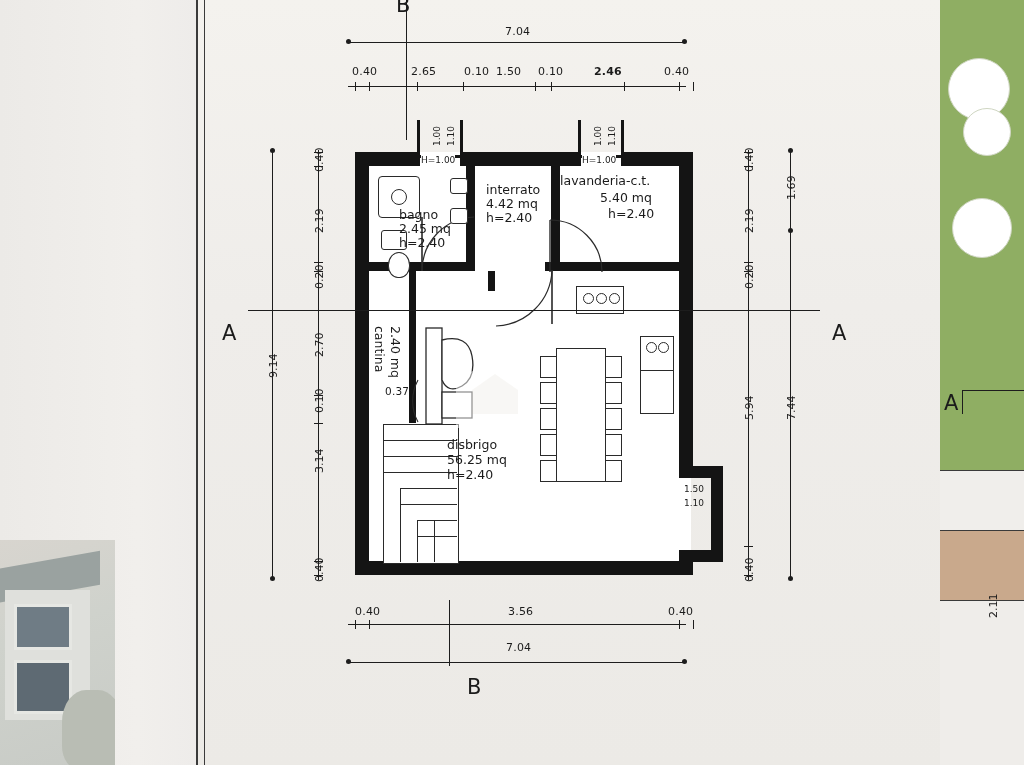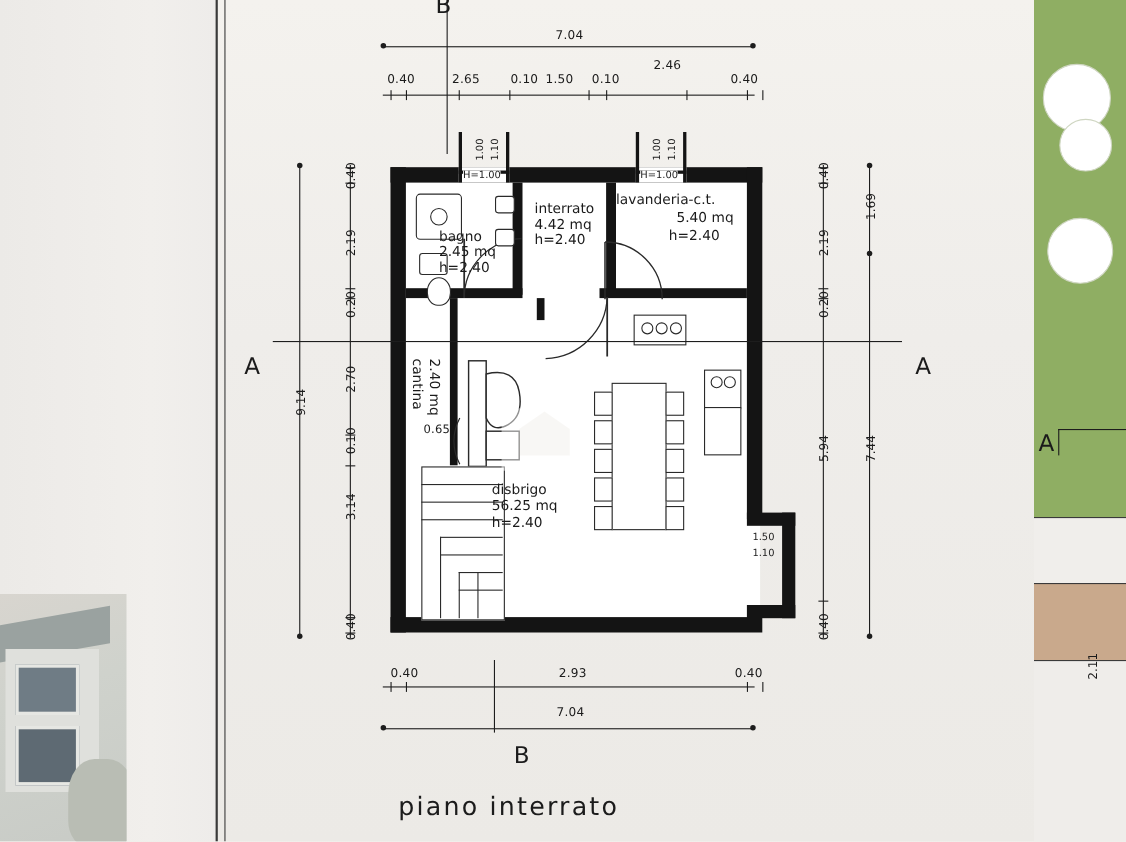--- a/index.html
+++ b/index.html
@@ -240,30 +240,30 @@
   <div class="tick" style="left:551px;top:82px;"></div>
   <div class="tick" style="left:624px;top:82px;"></div>
   <div class="tick" style="left:679px;top:82px;"></div>
   <div class="tick" style="left:693px;top:82px;"></div>
 
   <div class="lbl dim" style="left:352px;top:66px;">0.40</div>
   <div class="lbl dim" style="left:411px;top:66px;">2.65</div>
   <div class="lbl dim" style="left:464px;top:66px;">0.10</div>
   <div class="lbl dim" style="left:496px;top:66px;">1.50</div>
   <div class="lbl dim" style="left:538px;top:66px;">0.10</div>
-  <div class="lbl dim" style="left:594px;top:54px;">2.46</div>
+  <div class="lbl dim" style="left:594px;top:66px;font-weight:bold;">2.46</div>
   <div class="lbl dim" style="left:664px;top:66px;">0.40</div>
 
   <div class="dline" style="left:348px;top:624px;width:338px;height:1px;"></div>
   <div class="tick" style="left:355px;top:620px;"></div>
   <div class="tick" style="left:369px;top:620px;"></div>
   <div class="tick" style="left:679px;top:620px;"></div>
   <div class="tick" style="left:693px;top:620px;"></div>
   <div class="lbl dim" style="left:355px;top:606px;">0.40</div>
-  <div class="lbl dim" style="left:508px;top:606px;">2.93</div>
+  <div class="lbl dim" style="left:508px;top:606px;">3.56</div>
   <div class="lbl dim" style="left:668px;top:606px;">0.40</div>
 
   <div class="dline" style="left:348px;top:662px;width:338px;height:1px;"></div>
   <div class="dot" style="left:346px;top:659px;"></div>
   <div class="dot" style="left:682px;top:659px;"></div>
   <div class="lbl dim" style="left:506px;top:642px;">7.04</div>
 
   <div class="dline" style="left:318px;top:150px;width:1px;height:430px;"></div>
   <div class="tickh" style="left:314px;top:152px;"></div>
   <div class="tickh" style="left:314px;top:166px;"></div>
@@ -303,21 +303,21 @@
   <div class="dline" style="left:790px;top:150px;width:1px;height:430px;"></div>
   <div class="dot" style="left:788px;top:148px;"></div>
   <div class="dot" style="left:788px;top:228px;"></div>
   <div class="dot" style="left:788px;top:576px;"></div>
   <div class="lbl dimv" style="left:786px;top:200px;">1.69</div>
   <div class="lbl dimv" style="left:786px;top:420px;">7.44</div>
 
   <div class="lbl dimv" style="left:988px;top:618px;"></div>
   <div class="lbl dimv" style="left:988px;top:618px;">2.11</div>
 
-  <div class="lbl dim" style="left:385px;top:386px;font-size:10.5px;">0.65</div>
+  <div class="lbl dim" style="left:385px;top:386px;font-size:10.5px;">0.37</div>
 
   <div class="dline" style="left:406px;top:0;width:1.4px;height:140px;"></div>
   <div class="lbl big" style="left:396px;top:-6px;">B</div>
   <div class="dline" style="left:449px;top:600px;width:1.4px;height:66px;"></div>
   <div class="lbl big" style="left:467px;top:676px;">B</div>
 
   <div class="dline" style="left:248px;top:310px;width:572px;height:1.4px;"></div>
   <div class="lbl big" style="left:222px;top:322px;">A</div>
   <div class="lbl big" style="left:832px;top:322px;">A</div>
   <div class="dline" style="left:962px;top:390px;width:1.4px;height:24px;"></div>
@@ -326,36 +326,35 @@
 
   <div class="lbl roomname" style="left:399px;top:208px;">bagno</div>
   <div class="lbl roomname" style="left:399px;top:222px;">2.45 mq</div>
   <div class="lbl roomname" style="left:399px;top:236px;">h=2.40</div>
 
   <div class="lbl roomname" style="left:486px;top:183px;">interrato</div>
   <div class="lbl roomname" style="left:486px;top:197px;">4.42 mq</div>
   <div class="lbl roomname" style="left:486px;top:211px;">h=2.40</div>
 
   <div class="lbl roomname" style="left:560px;top:174px;">lavanderia-c.t.</div>
-  <div class="lbl roomname" style="left:600px;top:191px;margin-left:15px;">5.40 mq</div>
+  <div class="lbl roomname" style="left:600px;top:191px;">5.40 mq</div>
   <div class="lbl roomname" style="left:608px;top:207px;">h=2.40</div>
 
   <div class="lbl roomname" style="left:386px;top:326px;transform-origin:0 0;transform:rotate(90deg);">cantina</div>
   <div class="lbl roomname" style="left:402px;top:326px;transform-origin:0 0;transform:rotate(90deg);">2.40 mq</div>
 
   <div class="lbl roomname" style="left:447px;top:438px;">disbrigo</div>
   <div class="lbl roomname" style="left:447px;top:453px;">56.25 mq</div>
   <div class="lbl roomname" style="left:447px;top:468px;">h=2.40</div>
 
   <div class="lbl tinyv" style="left:432px;top:146px;">1.00</div>
   <div class="lbl tinyv" style="left:446px;top:146px;">1.10</div>
   <div class="lbl tiny" style="left:421px;top:155px;background:#fff;">H=1.00</div>
 
   <div class="lbl tinyv" style="left:593px;top:146px;">1.00</div>
   <div class="lbl tinyv" style="left:607px;top:146px;">1.10</div>
   <div class="lbl tiny" style="left:582px;top:155px;background:#fff;">H=1.00</div>
 
   <div class="lbl tiny" style="left:684px;top:484px;">1.50</div>
   <div class="lbl tiny" style="left:684px;top:498px;">1.10</div>
 
-  <div class="lbl title" style="left:362px;top:722px;">piano interrato</div>
 
 </div>
 
 </body></html>

